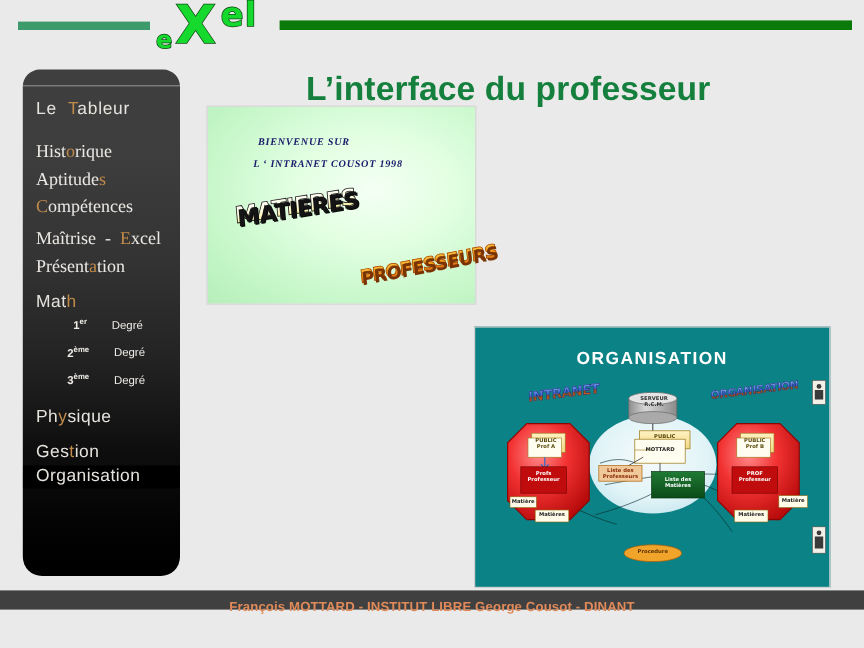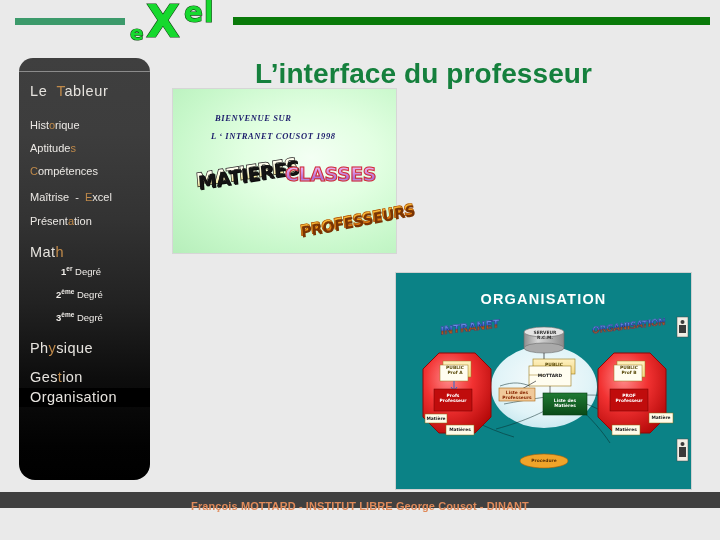--- a/index.html
+++ b/index.html
@@ -64,24 +64,24 @@
   .menu {
     position: absolute; left: 0; top: 0; width: 100%; height: 100%;
   }
   .mi {
     position: absolute; left: 11px;
     white-space: nowrap;
     color: #e9e6e2;
     font-family: "Liberation Sans", sans-serif;
   }
   .mi.head   { font-size: 14.5px; color: #e6e3de; letter-spacing: .6px; }
-  .mi.sub    { font-size: 11px; color: #ece9e5; }
+  .mi.sub    { font-size: 15px; color: #ece9e5; font-family: Liberation Serif, serif; }
   .mi.group  { font-size: 14.5px; color: #e6e3de; letter-spacing: .4px; }
   .mi.deg    { font-size: 9.5px;  color: #f0ede9; left: 42px; font-weight: bold; }
-  .mi.deg i  { font-style: normal; font-weight: normal; }
+  .mi.deg i  { font-style: normal; font-weight: normal; margin-left: 18px; }
   .mi.deg sup{ font-size: 6.5px; }
   .mi.selected {
     left: 0; width: 131px; padding-left: 11px;
     background: #000; color: #e6e3de;
     font-size: 14.5px; letter-spacing: .4px;
     line-height: 19px;
   }
   
   .ac { color: #c08a4a; }
 
@@ -253,21 +253,20 @@
         <span>Organisation</span>
       </div>
     </div>
   </div>
 
   <div id="welcome">
     <div class="wl" id="wl1">BIENVENUE SUR</div>
     <div class="wl" id="wl2">L ‘ INTRANET COUSOT 1998</div>
 
     <div class="wa" id="wa-matieres">MATIERES</div>
-    <div class="wa" id="wa-classes">CLASSES</div>
     <div class="wa" id="wa-professeurs">PROFESSEURS</div>
   </div>
 
   <div id="orgpanel">
     <div id="org-title">ORGANISATION</div>
 
     <div id="orgdiagram">
       <svg width="297" height="178" viewBox="0 0 297 178">
         <defs>
           <radialGradient id="redoct" cx="38%" cy="32%" r="78%">

